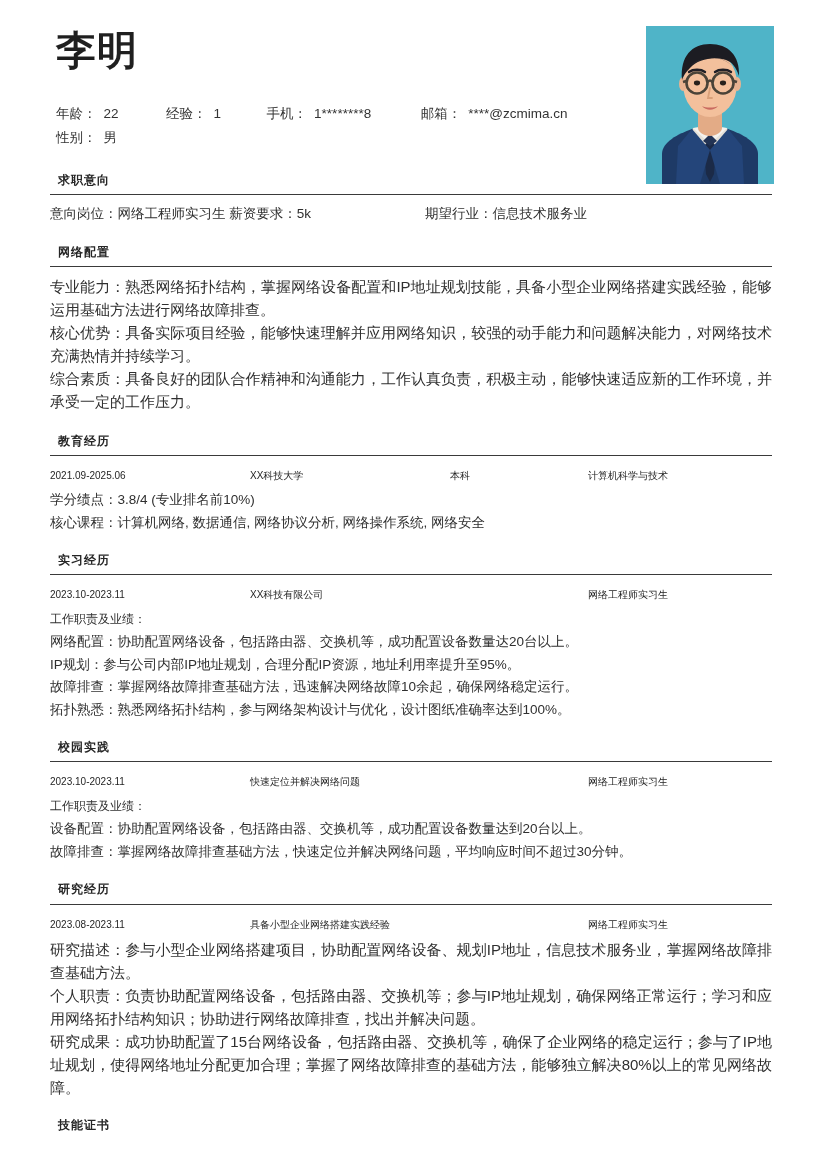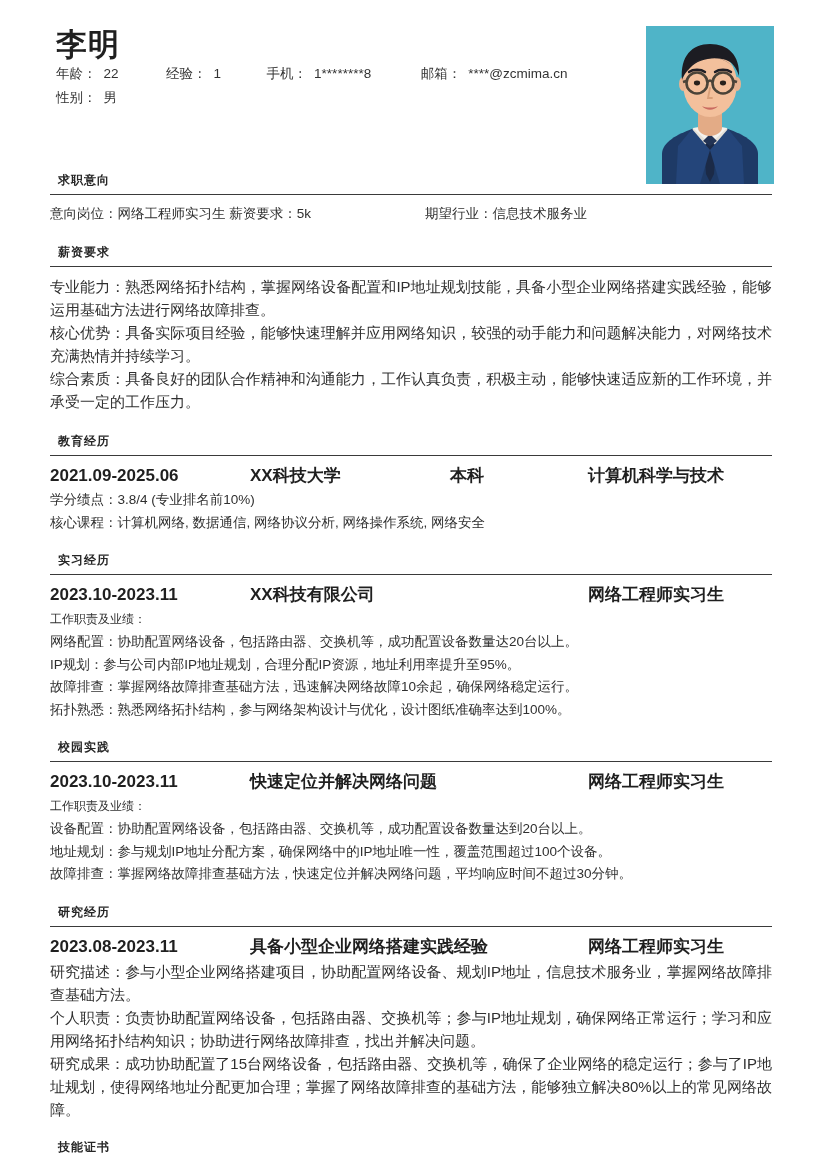--- a/index.html
+++ b/index.html
@@ -24,28 +24,29 @@
   }
 
   
   .header {
     position: relative;
     padding-top: 28px;
     height: 170px;
     box-sizing: border-box;
   }
   .name {
-    font-size: 31px;
+    font-size: 40px;
     font-weight: bold;
     letter-spacing: 1px;
     color: #1f1f1f;
     line-height: 1.1;
     margin: 0 0 0 6px;
   }
   .contact-lines {
+    margin-top: 30px;
     margin-left: 6px;
   }
   .contact-row {
     font-size: 13.5px;
     color: #333;
     line-height: 24px;
     white-space: nowrap;
   }
   .contact-item {
     display: inline-block;
@@ -97,22 +98,22 @@
   .para {
     font-size: 15px;
     line-height: 23px;
     color: #2f2f2f;
     text-align: justify;
   }
 
   
   .entry-row {
     display: flex;
-    font-size: 17px;
-    font-weight: bold;
+    font-size: 10px;
+    font-weight: normal;
     color: #1f1f1f;
     line-height: 24px;
     margin-bottom: 1px;
   }
   .col-date   { width: 200px; flex: 0 0 200px; }
   .col-org    { width: 200px; flex: 0 0 200px; }
   .col-degree { width: 138px; flex: 0 0 138px; }
   .col-major  { flex: 1 1 auto; }
   .col-org-wide { width: 338px; flex: 0 0 338px; }
   .col-role   { flex: 1 1 auto; }
@@ -211,21 +212,21 @@
     <div class="rule"></div>
     <div class="body-line" style="display:flex;">
       <span style="flex:0 0 375px;">意向岗位：网络工程师实习生 薪资要求：5k</span>
       <span style="flex:1 1 auto;">期望行业：信息技术服务业</span>
     </div>
   </div>
 
   <div class="sec-gap-md"></div>
 
   <div class="section">
-    <div class="section-title">薪资要求</div>
+    <div class="section-title">网络配置</div>
     <div class="rule"></div>
     <div class="para">专业能力：熟悉网络拓扑结构，掌握网络设备配置和IP地址规划技能，具备小型企业网络搭建实践经验，能够运用基础方法进行网络故障排查。</div>
     <div class="para">核心优势：具备实际项目经验，能够快速理解并应用网络知识，较强的动手能力和问题解决能力，对网络技术充满热情并持续学习。</div>
     <div class="para">综合素质：具备良好的团队合作精神和沟通能力，工作认真负责，积极主动，能够快速适应新的工作环境，并承受一定的工作压力。</div>
   </div>
 
   <div class="sec-gap-lg"></div>
 
   <div class="section">
     <div class="section-title">教育经历</div>
@@ -262,21 +263,20 @@
   <div class="section">
     <div class="section-title">校园实践</div>
     <div class="rule"></div>
     <div class="entry-row">
       <span class="col-date">2023.10-2023.11</span>
       <span class="col-org-wide">快速定位并解决网络问题</span>
       <span class="col-role">网络工程师实习生</span>
     </div>
     <div class="sub-label">工作职责及业绩：</div>
     <div class="body-line">设备配置：协助配置网络设备，包括路由器、交换机等，成功配置设备数量达到20台以上。</div>
-    <div class="body-line">地址规划：参与规划IP地址分配方案，确保网络中的IP地址唯一性，覆盖范围超过100个设备。</div>
     <div class="body-line">故障排查：掌握网络故障排查基础方法，快速定位并解决网络问题，平均响应时间不超过30分钟。</div>
   </div>
 
   <div class="sec-gap-md"></div>
 
   <div class="section">
     <div class="section-title">研究经历</div>
     <div class="rule"></div>
     <div class="entry-row">
       <span class="col-date">2023.08-2023.11</span>

